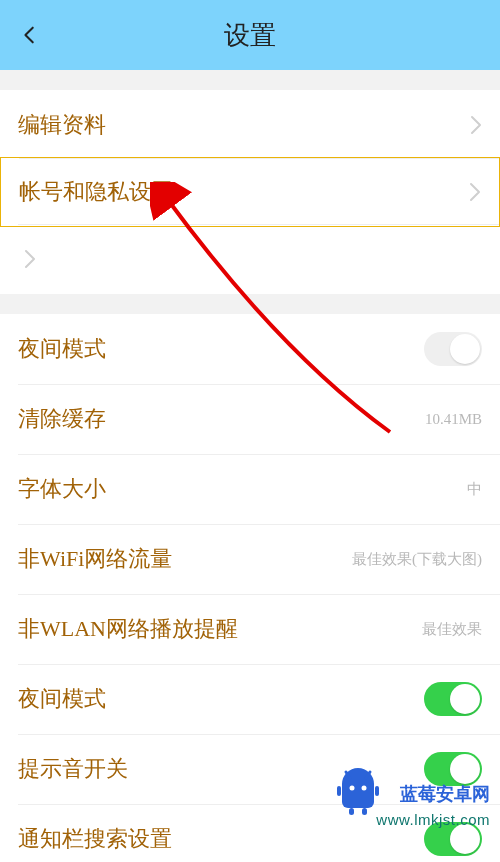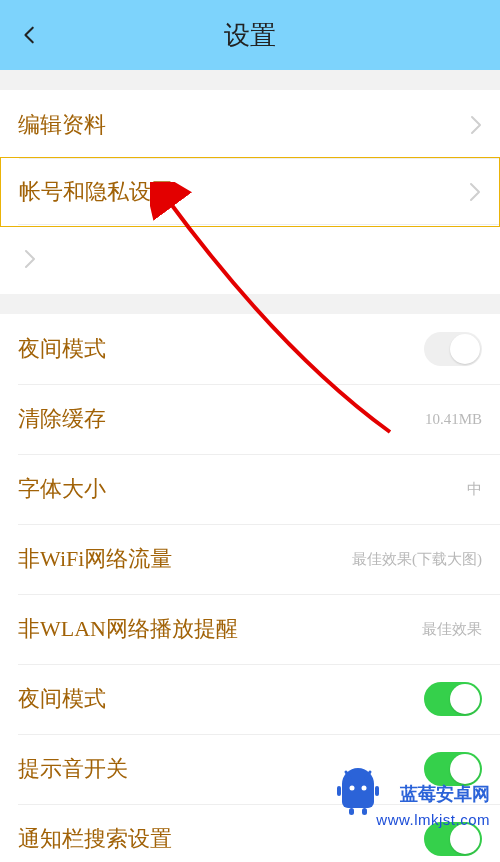--- a/index.html
+++ b/index.html
@@ -130,21 +130,21 @@
     color: #2b63d8;
     z-index: 20;
     margin-top: 44px;
   }
   .wm-url {
     position: absolute;
     right: 10px;
     bottom: 34px;
     font-family: -apple-system, sans-serif;
     font-size: 15px;
-    color: #1d4ed8;
+    color: #0f766e;
     letter-spacing: 0.5px;
     z-index: 20;
   }
 </style>
 </head>
 <body>
 
 <div class="header">
   <div class="back">
     <svg viewBox="0 0 24 24" width="22" height="22">

